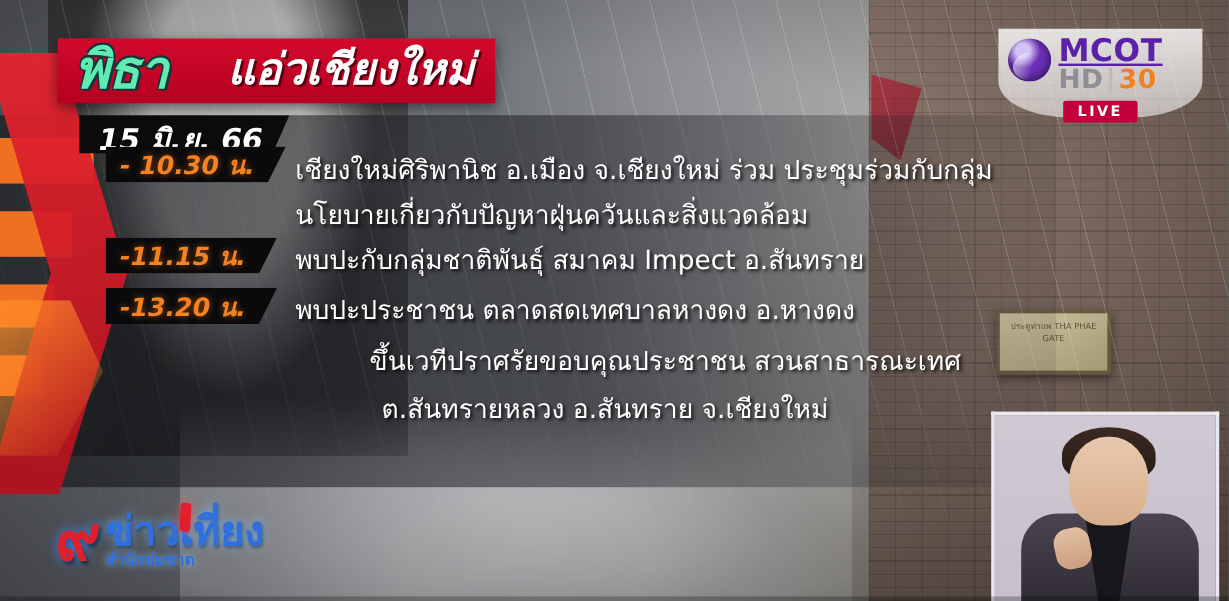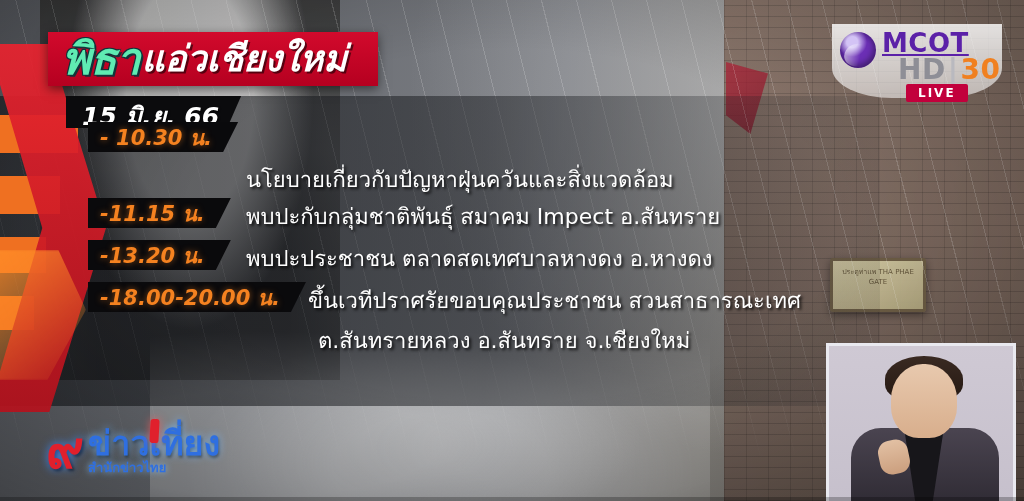--- a/index.html
+++ b/index.html
@@ -93,24 +93,25 @@
   .chev-glow{
     position:absolute; left:-6px; top:250px; width:92px; height:130px;
     background:linear-gradient(140deg, rgba(255,140,40,.85), rgba(255,80,30,0));
     clip-path:polygon(0 0,70% 0,100% 46%,58% 100%,0 100%);
     filter:blur(1px);
   }
 
   
   .title-banner{
     position:absolute; left:48px; top:32px; height:54px;
-    min-width:330px; padding:0 6px 0 14px;
+    min-width:330px; padding:0 18px 0 14px;
     background:linear-gradient(180deg,#d20a2c 0%,#b50020 100%);
     display:flex; align-items:center;
     box-shadow:0 3px 10px rgba(0,0,0,.5);
+    gap:48px;
   }
   .title-main{
     font-size:44px; font-weight:bold; font-style:italic;
     color:#5febb2; line-height:1;
     letter-spacing:-1px;
     text-shadow:2px 2px 0 #12343a, -1px -1px 0 #12343a, 1px -1px 0 #12343a, -1px 1px 0 #12343a;
   }
   .title-sub{
     font-size:36px; font-weight:bold; font-style:italic;
     color:#ffffff; line-height:1; margin-left:2px;
@@ -172,26 +173,26 @@
     position:relative; overflow:hidden;
   }
   .mcot-orb::after{
     content:""; position:absolute; left:4px; top:12px; width:26px; height:22px;
     border-radius:50%;
     background:linear-gradient(120deg, rgba(255,255,255,.7), rgba(255,255,255,0) 60%);
     transform:rotate(-18deg);
   }
   .mcot-text{ line-height:1; }
   .mcot-top{ font-size:26px; font-weight:bold; color:#5b21a8; letter-spacing:.5px;text-decoration:underline; }
-  .mcot-mid{ font-size:28px; font-weight:bold; letter-spacing:.5px;margin-left:16px; }
+  .mcot-mid{ font-size:22px; font-weight:bold; letter-spacing:.5px; }
   .mcot-hd{ color:#8e8e96; }
   .mcot-bar{ color:#b9b9bf; margin:0 2px; }
   .mcot-30{ color:#f08020; }
   .mcot-live{
-    position:absolute; left:74px; bottom:-4px;
+    position:absolute; left:54px; bottom:-4px;
     background:#c2003c; color:#fff;
     font-size:12px; font-weight:bold; letter-spacing:2px;
     padding:2px 12px; border-radius:2px;margin-top:12px;
   }
 
   
   .proglogo{
     position:absolute; left:46px; bottom:18px;
     width:206px; height:66px;
     display:flex; align-items:center; gap:4px;
@@ -283,42 +284,40 @@
   <div class="date-tag">
     <span>15 มิ.ย. 66</span>
   </div>
 
   <div class="schedule">
 
     <div class="row" style="height:74px">
       <div class="time-tag">
         <span>- 10.30 น.</span>
       </div>
+      <div class="row-text" style="left:246px; top:2px">เชียงใหม่ศิริพานิช อ.เมือง จ.เชียงใหม่ ร่วม ประชุมร่วมกับกลุ่ม</div>
       <div class="row-text second" style="left:246px; top:40px">นโยบายเกี่ยวกับปัญหาฝุ่นควันและสิ่งแวดล้อม</div>
     </div>
 
     <div class="row" style="height:40px">
       <div class="time-tag">
         <span>-11.15 น.</span>
       </div>
       <div class="row-text" style="left:246px; top:1px">พบปะกับกลุ่มชาติพันธุ์ สมาคม Impect อ.สันทราย</div>
     </div>
 
     <div class="row" style="height:40px">
       <div class="time-tag">
         <span>-13.20 น.</span>
       </div>
       <div class="row-text" style="left:246px; top:1px">พบปะประชาชน ตลาดสดเทศบาลหางดง อ.หางดง</div>
     </div>
 
 
     <div class="row" style="height:76px">
-      <div class="time-tag">
-        <span>-18.00-20.00 น.</span>
-      </div>
       <div class="row-text" style="left:308px; top:1px">ขึ้นเวทีปราศรัยขอบคุณประชาชน สวนสาธารณะเทศ</div>
       <div class="row-text second" style="left:318px; top:41px">ต.สันทรายหลวง อ.สันทราย จ.เชียงใหม่</div>
     </div>
 
   </div>
 
   <div class="mcot">
     <div class="mcot-orb"></div>
     <div class="mcot-text">
       <div class="mcot-top">MCOT</div>
@@ -326,21 +325,21 @@
         <span class="mcot-hd">HD</span><span class="mcot-bar">|</span><span class="mcot-30">30</span>
       </div>
     </div>
     <div class="mcot-live">LIVE</div>
   </div>
 
   <div class="proglogo">
     <div class="pl-nine">๙</div>
     <div class="pl-words">
       <div class="pl-main">ข่าวเที่ยง</div>
-      <div class="pl-sub">สำนักข่าวไทย</div>
+      <div class="pl-sub">สำนักข่มชาต</div>
     </div>
     <div class="pl-tick"></div>
   </div>
 
   <div class="signer">
     <div class="sg-body"></div>
     <div class="sg-shirt"></div>
     <div class="sg-hair"></div>
     <div class="sg-head"></div>
     <div class="sg-hand"></div>

